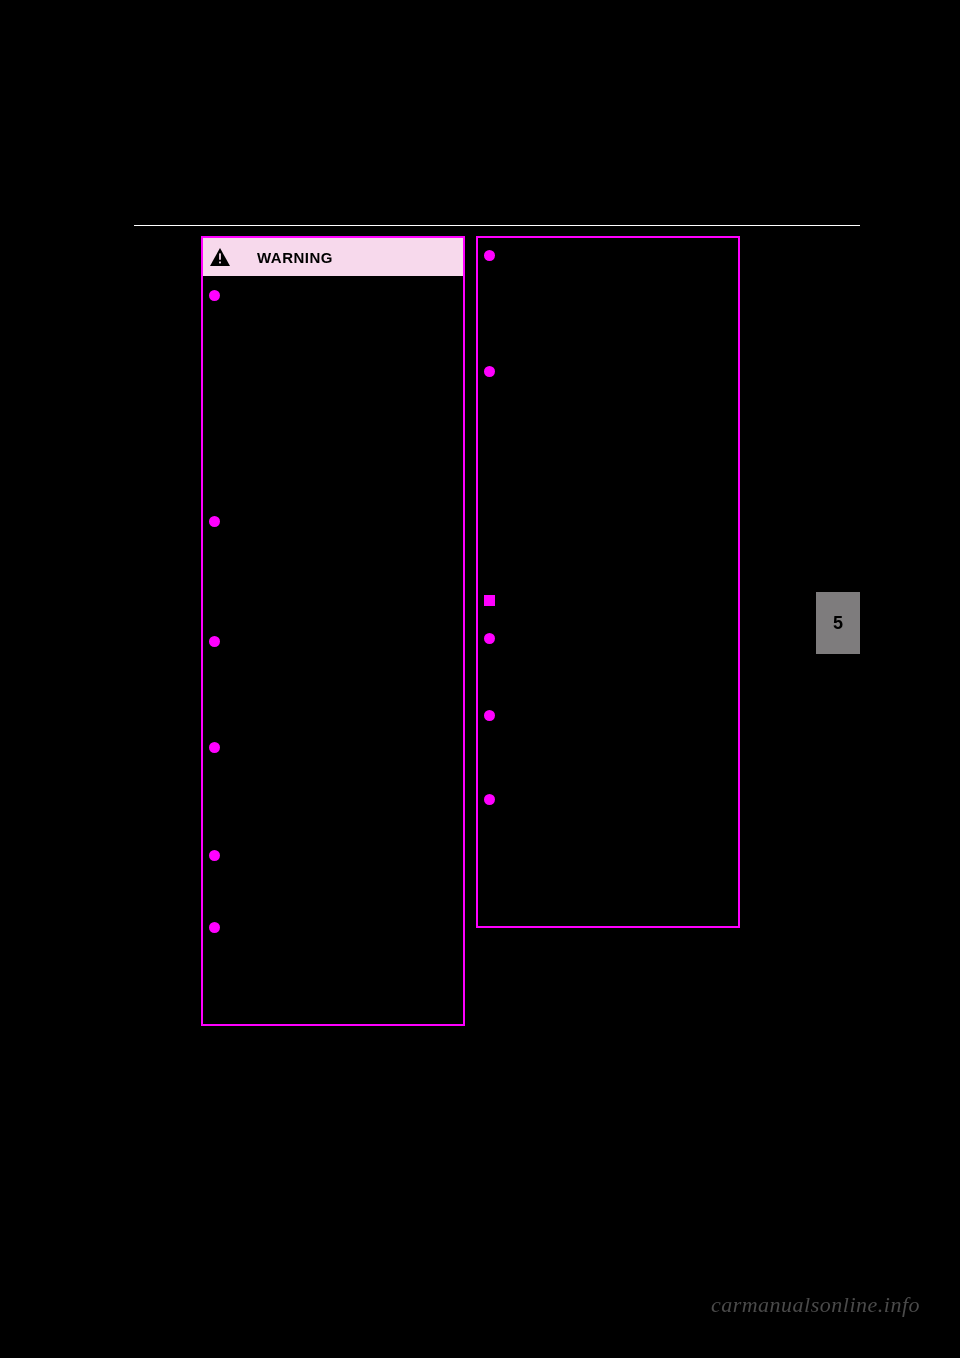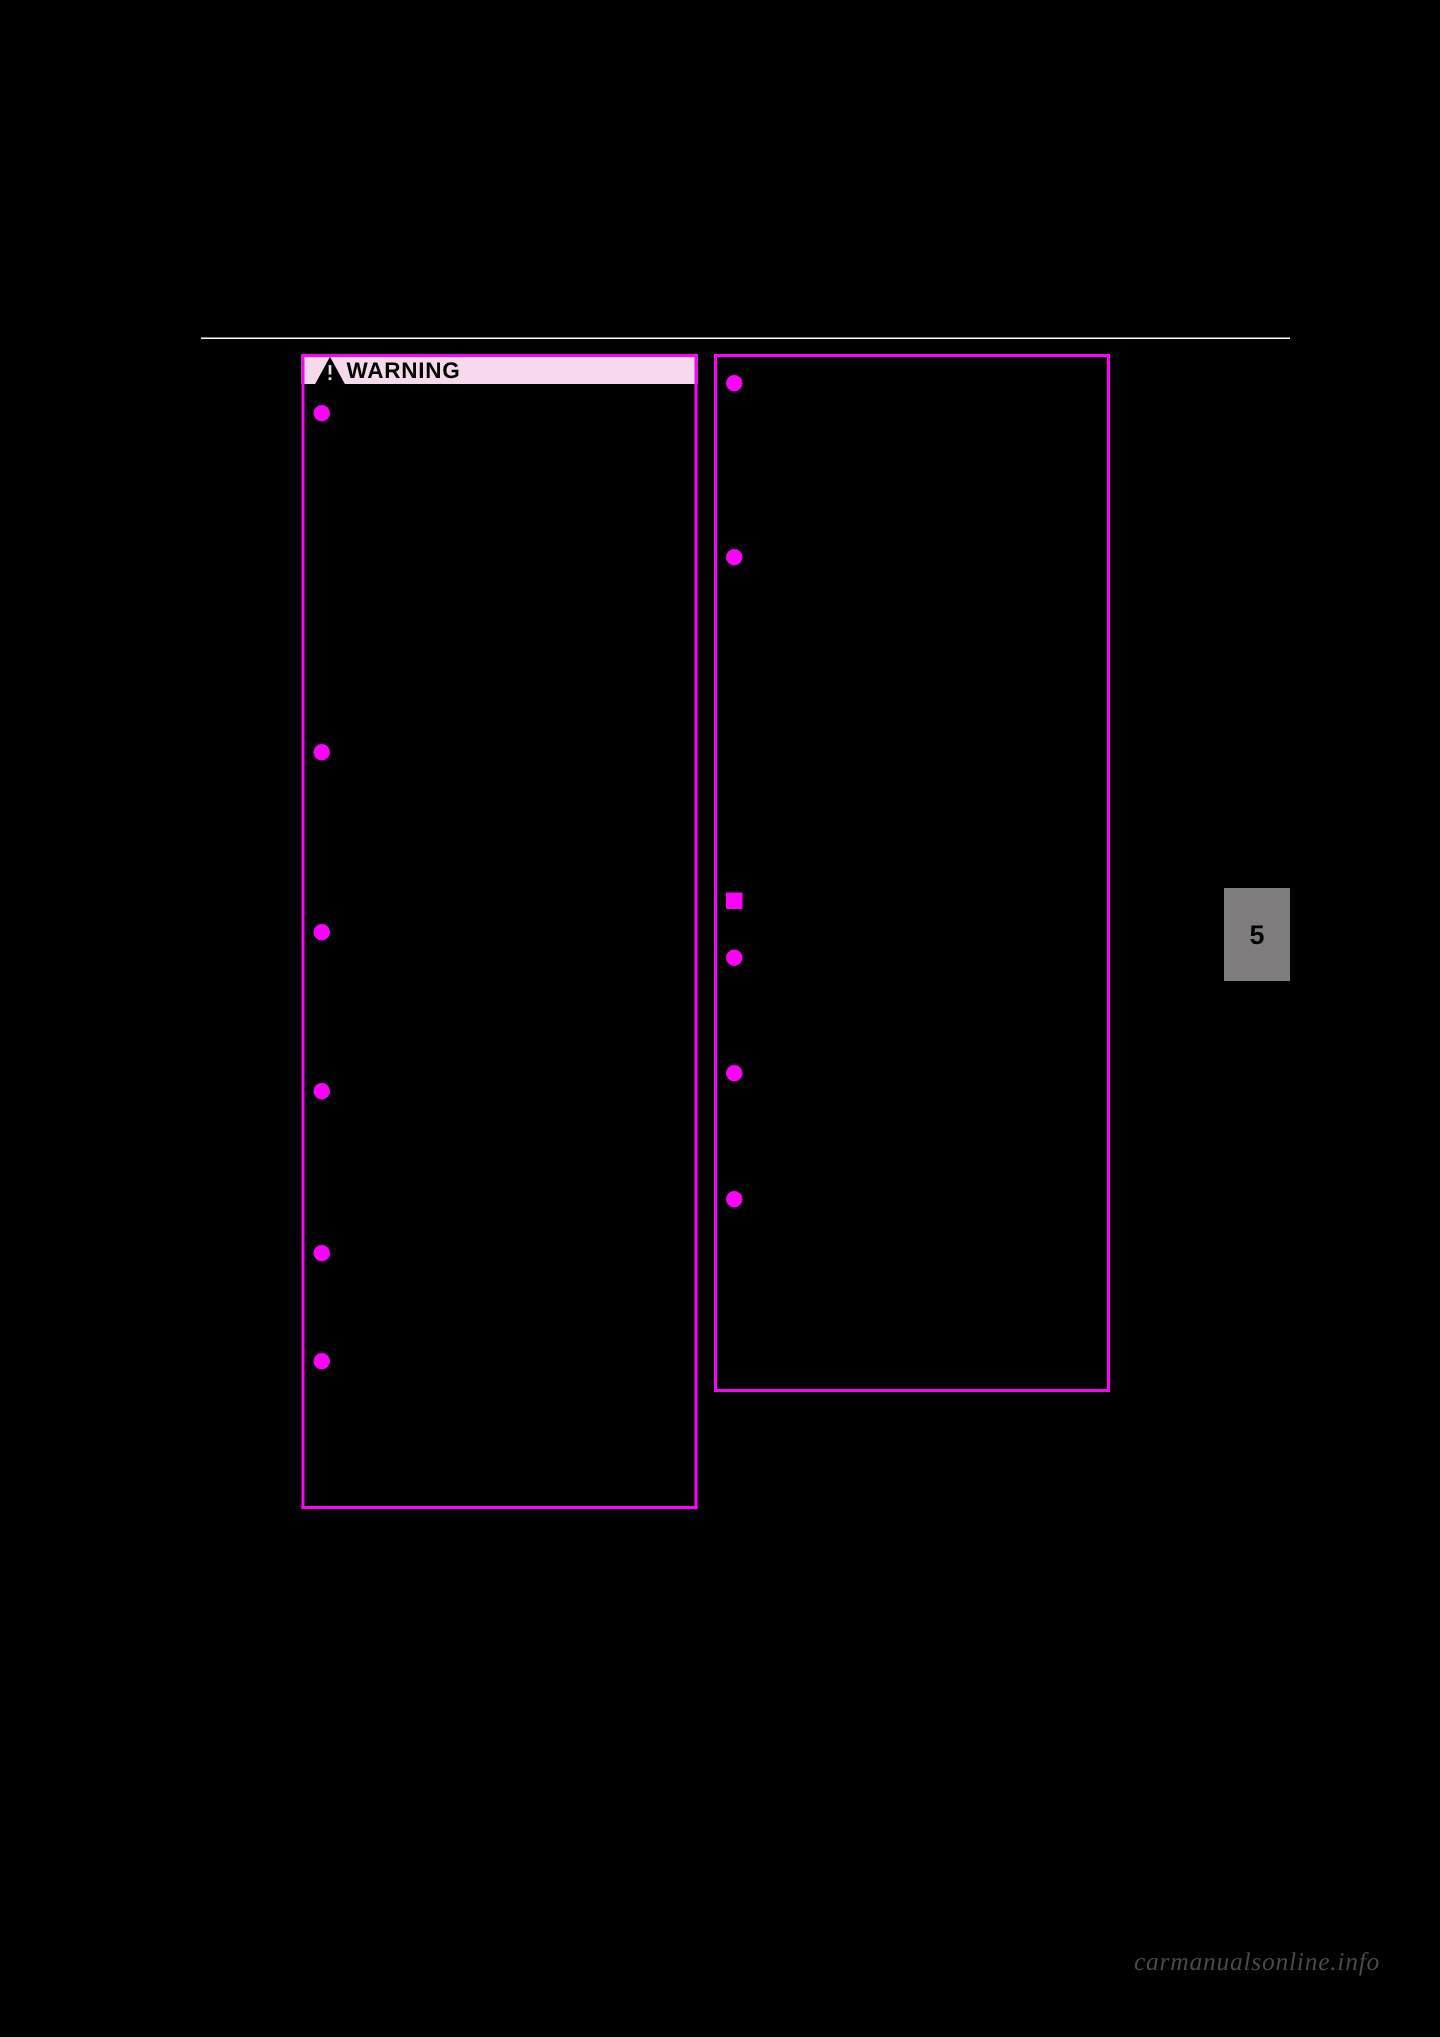--- a/index.html
+++ b/index.html
@@ -1,29 +1,29 @@
 <!DOCTYPE html>
 <html><head>
 <meta charset="utf-8">
 <style>
   * { margin: 0; padding: 0; box-sizing: border-box; }
   body { background: #000; width: 960px; height: 1358px; position: relative; font-family: Arial, Helvetica, sans-serif; overflow: hidden; }
   .hr-top { position: absolute; left: 134px; right: 100px; top: 225px; height: 0; border-top: 1px solid #fff; }
   .warning-col { position: absolute; left: 201px; top: 236px; width: 264px; }
-  .warning-hdr { background: #f7d9ec; border: 2px solid #ff00ff; border-bottom: none; height: 20px; display: flex; align-items: center; padding-left: 6px; gap: 0; }
+  .warning-hdr { background: #f7d9ec; border: 2px solid #ff00ff; border-bottom: none; height: 40px; display: flex; align-items: center; padding-left: 6px; gap: 26px; }
   .warn-tri { width: 22px; height: 20px; display: block; }
   .warn-tri svg { display: block; }
   .warn-label { font-weight: bold; font-size: 15px; color: #000; letter-spacing: 0.5px; }
   .warning-body { border: 2px solid #ff00ff; border-top: none; height: 750px; position: relative; }
   .right-col { position: absolute; left: 476px; top: 236px; width: 264px; border: 2px solid #ff00ff; height: 692px; }
   .bullet { position: absolute; width: 11px; height: 11px; border-radius: 50%; background: #ff00ff; }
   .square { position: absolute; width: 11px; height: 11px; background: #ff00ff; }
   .tab { position: absolute; right: 100px; top: 592px; width: 44px; height: 62px; background: #7e7c7d; display: flex; align-items: center; justify-content: center; }
   .tab span { color: #000; font-weight: bold; font-size: 18px; }
-  .watermark { position: absolute; right: 40px; bottom: 40px; color: #4a4a4a; font-size: 17px; font-style: italic; font-family: Georgia, 'Times New Roman', serif; letter-spacing: 0.5px; }
+  .watermark { position: absolute; right: 40px; bottom: 40px; color: #4a4a4a; font-size: 22px; font-style: italic; font-family: Georgia, 'Times New Roman', serif; letter-spacing: 0.5px; }
 </style>
 </head>
 <body>
 
 <div class="hr-top"></div>
 
 <div class="warning-col">
   <div class="warning-hdr">
     <span class="warn-tri">
       <svg viewBox="0 0 24 22" width="22" height="20">

